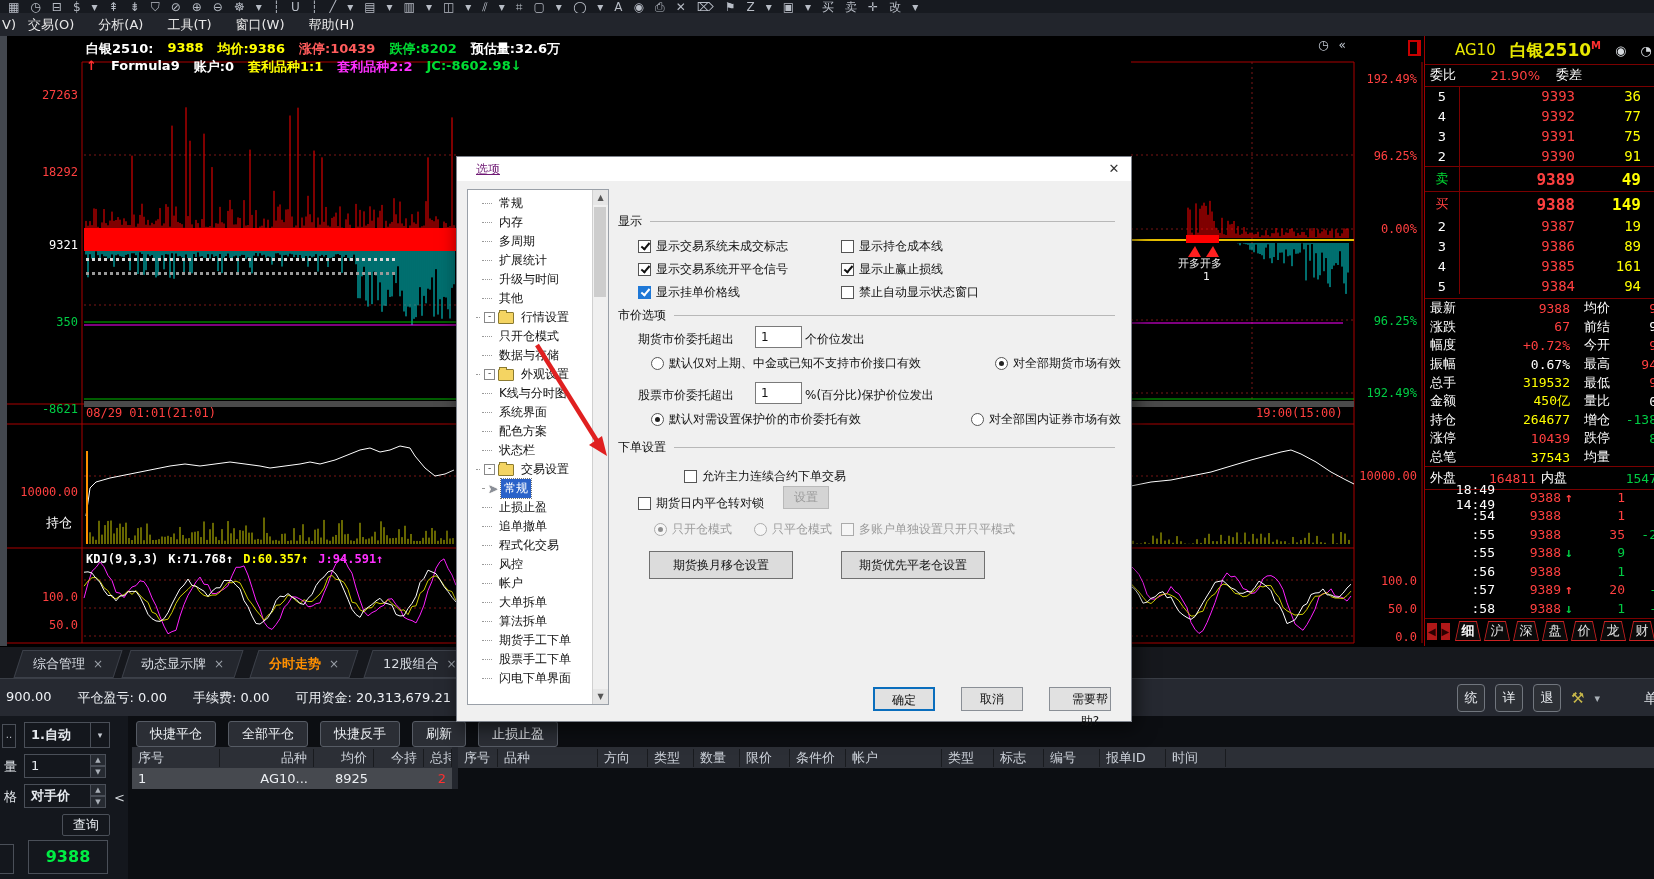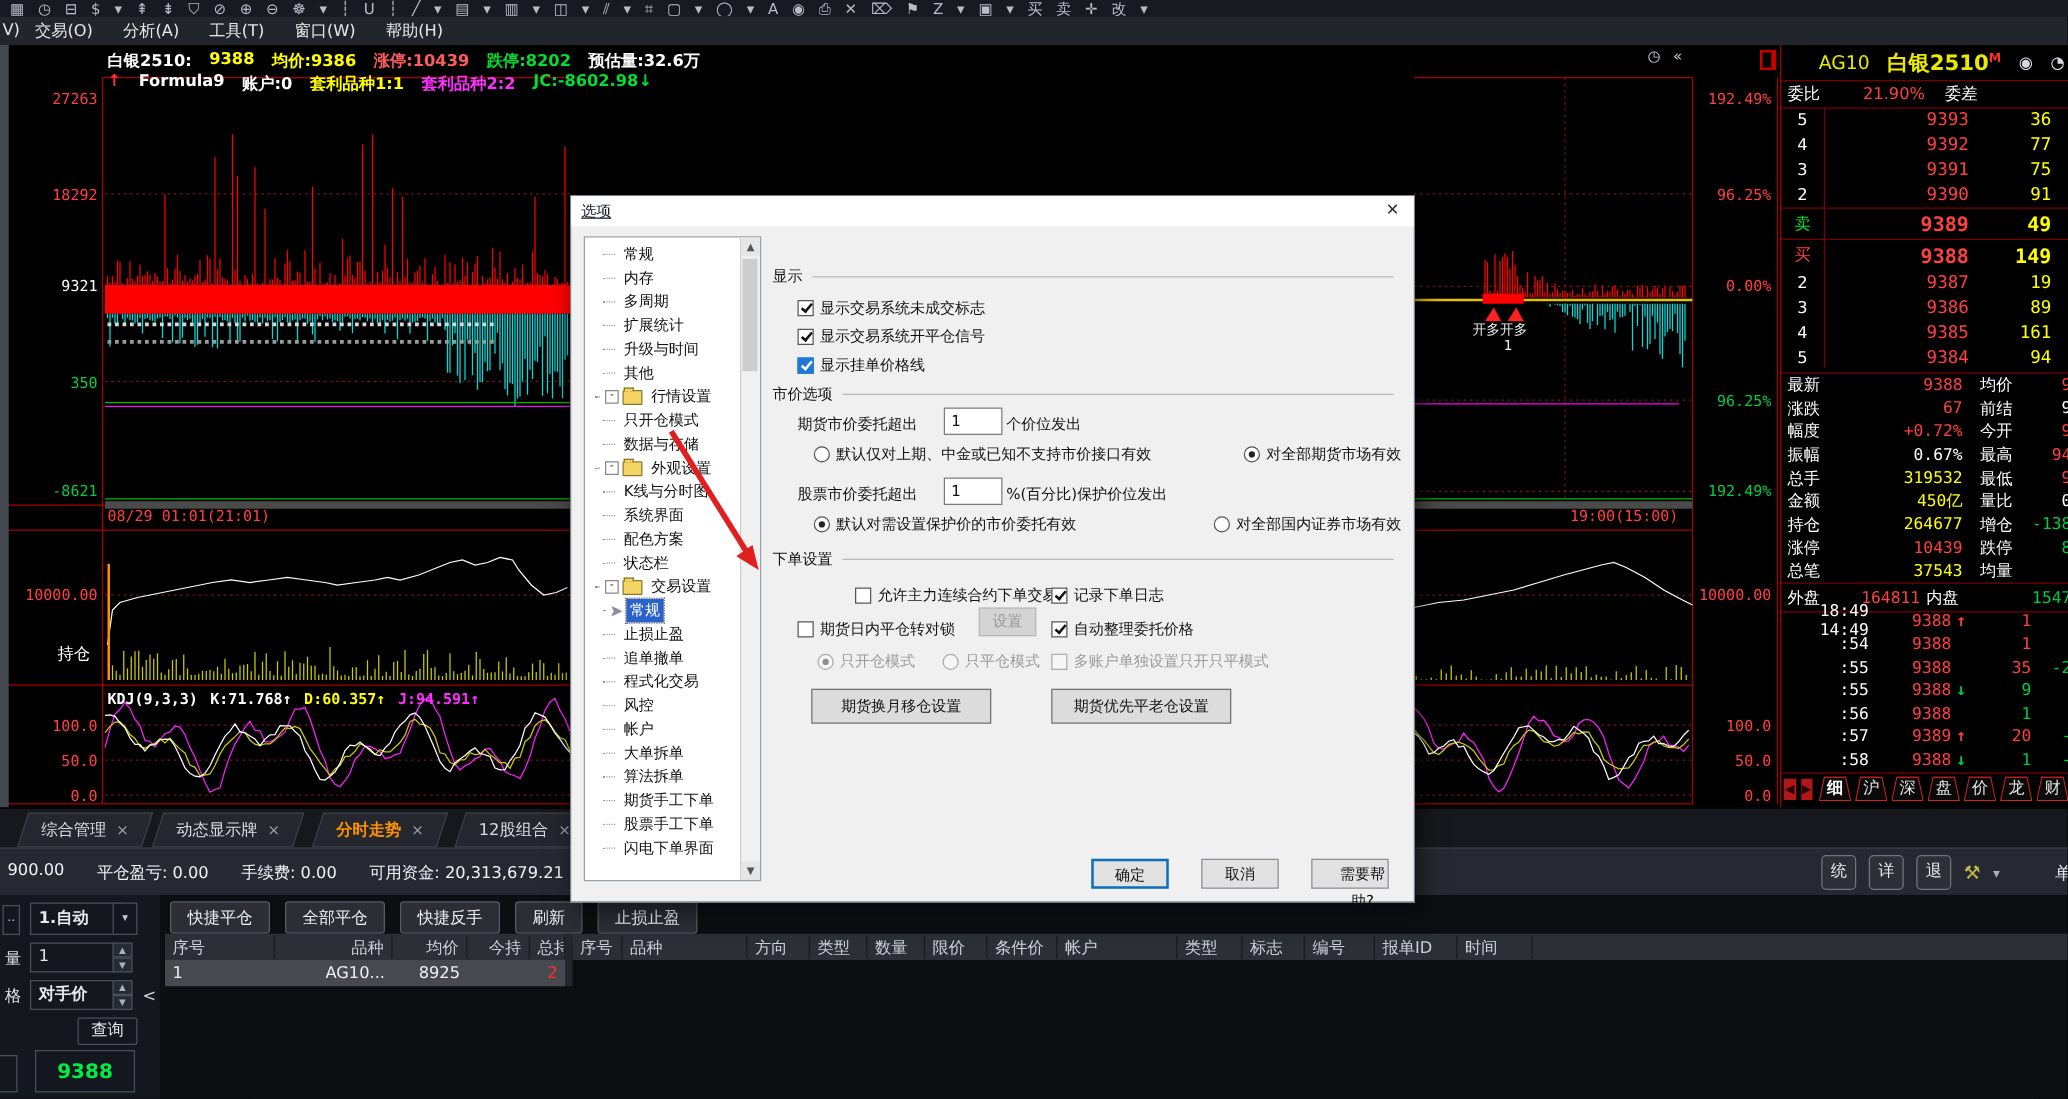--- a/index.html
+++ b/index.html
@@ -14,21 +14,21 @@
   #menubar .edge{color:#e8e8e8;margin-left:2px;}
   #menubar .mi{padding:0 12px;}
   
   #charts{position:absolute;left:0;top:36px;width:1424px;height:610px;background:#000;}
   #leftrail{position:absolute;left:0;top:0;width:7px;height:610px;background:#43474e;}
   #hdr1,#hdr2{position:absolute;left:86px;display:flex;gap:14px;font-size:13px;font-weight:bold;white-space:nowrap;}
   #hdr1{top:4px;} #hdr2{top:22px;}
   .ylabL,.ylabR{position:absolute;font-family:"DejaVu Sans Mono","Liberation Mono",monospace;
     font-size:12px;text-align:right;white-space:nowrap;}
   .ylabL{right:0;} .ylabR{right:4px;}
-  #ylabsL{position:absolute;left:0;top:0;width:78px;height:610px;}
+  #ylabsL{position:absolute;left:0;top:16px;width:78px;height:610px;}
   #ylabsR{position:absolute;left:1355px;top:0;width:66px;height:610px;}
   #timeL{position:absolute;left:86px;top:370px;color:#ff4040;font-size:12px;
     font-family:"DejaVu Sans Mono","Liberation Mono",monospace;}
   #timeR{position:absolute;left:1256px;top:370px;color:#ff4040;font-size:12px;
     font-family:"DejaVu Sans Mono","Liberation Mono",monospace;}
   #poslab{position:absolute;left:46px;top:478px;color:#fff;font-size:13px;}
   #kdjrow{position:absolute;left:86px;top:516px;display:flex;gap:10px;font-size:12px;font-weight:bold;
     font-family:"DejaVu Sans Mono","Liberation Mono",monospace;white-space:nowrap;}
   #mkA{position:absolute;left:1178px;top:220px;color:#eee;font-size:11px;white-space:nowrap;}
   #mkB{position:absolute;left:1203px;top:234px;color:#eee;font-size:11px;}
@@ -121,21 +121,21 @@
   .thead span{padding:0 6px;border-right:1px solid #191b1f;box-sizing:border-box;overflow:hidden;white-space:nowrap;}
   .trow{display:flex;background:#46494f;height:21px;align-items:center;color:#eceff3;font-size:13px;}
   .trow span{padding:0 6px;box-sizing:border-box;overflow:hidden;white-space:nowrap;}
   .r{text-align:right;}
   .red{color:#ff3030;}
   #tgap{position:absolute;left:452px;top:31px;width:6px;height:42px;background:#23262d;}
   
   #dialog{position:absolute;left:456px;top:156px;width:674px;height:564px;background:#f0f0f0;
     border:1px solid #7e838c;box-shadow:4px 6px 18px rgba(0,0,0,.6);font-size:12px;color:#111;}
   #dtitle{position:absolute;left:0;top:0;width:100%;height:24px;background:#fff;display:flex;align-items:center;}
-  #dtitle .t{margin-left:8px;color:#0f172a;text-decoration:underline;}
+  #dtitle .t{margin-left:19px;color:#701a75;text-decoration:underline;}
   #dclose{position:absolute;right:8px;top:3px;width:18px;height:18px;text-align:center;line-height:18px;
     color:#333;font-size:13px;}
   #dtree{position:absolute;left:10px;top:32px;width:140px;height:514px;background:#fff;border:1px solid #9aa0a8;overflow:hidden;}
   #dtree .inner{position:absolute;left:0;top:4px;width:122px;}
   .ti{display:flex;align-items:center;height:19px;white-space:nowrap;padding-left:14px;}
   .ti::before{content:"";width:10px;border-top:1px dotted #9a9a9a;margin-right:4px;flex:none;}
   .ti .exp{display:none;}
   .ti .fold{display:none;}
   .ti .cur{display:none;}
   .ti .tl{font-size:12px;color:#111;padding:1px 3px;}
@@ -1670,20 +1670,35 @@
           </label>
           <label class="cb-row checked" style="position:relative;height:23px;">
             <span class="cb"></span>
             <span>显示交易系统开平仓信号</span>
           </label>
           <label class="cb-row checked focus" style="position:relative;height:23px;">
             <span class="cb"></span>
             <span>显示挂单价格线</span>
           </label>
         </div>
+    <div style="position:absolute;left:228px;top:52px;">
+
+    <label class="cb-row" style="position:relative;height:23px;">
+            <span class="cb"></span>
+            <span>显示持仓成本线</span>
+          </label>
+          <label class="cb-row checked" style="position:relative;height:23px;">
+            <span class="cb"></span>
+            <span>显示止赢止损线</span>
+          </label>
+          <label class="cb-row" style="position:relative;height:23px;">
+            <span class="cb"></span>
+            <span>禁止自动显示状态窗口</span>
+          </label>
+        </div>
 
     <div class="grp" style="top:124px;">
       <span>市价选项</span>
           <span class="ln"></span>
     </div>
     <div class="dtext" style="left:25px;top:148px;">期货市价委托超出</div>
     <div class="dinput" style="left:142px;top:143px;">1</div>
     <div class="dtext" style="left:192px;top:148px;">个价位发出</div>
     <div style="position:absolute;left:38px;top:172px;width:470px;display:flex;justify-content:space-between;">
 
@@ -1719,31 +1734,20 @@
 
     <label class="cb-row" style="position:relative;height:27px;padding-left:46px;">
             <span class="cb"></span>
             <span>允许主力连续合约下单交易</span>
           </label>
           <label class="cb-row" style="position:relative;height:27px;">
             <span class="cb"></span>
             <span>期货日内平仓转对锁</span>
           </label>
         </div>
-    <div style="position:absolute;left:228px;top:280px;">
-
-    <label class="cb-row checked" style="position:relative;height:27px;">
-            <span class="cb"></span>
-            <span>记录下单日志</span>
-          </label>
-          <label class="cb-row checked" style="position:relative;height:27px;">
-            <span class="cb"></span>
-            <span>自动整理委托价格</span>
-          </label>
-        </div>
     <div class="dbtn dis" style="left:170px;top:303px;width:44px;height:21px;line-height:21px;">设置</div>
     <div style="position:absolute;left:41px;top:338px;display:flex;gap:22px;">
 
     <label class="rd-row checked disabled" style="position:relative;">
             <span class="rd"></span>
             <span>只开仓模式</span>
           </label>
           <label class="rd-row disabled" style="position:relative;">
             <span class="rd"></span>
             <span>只平仓模式</span>

